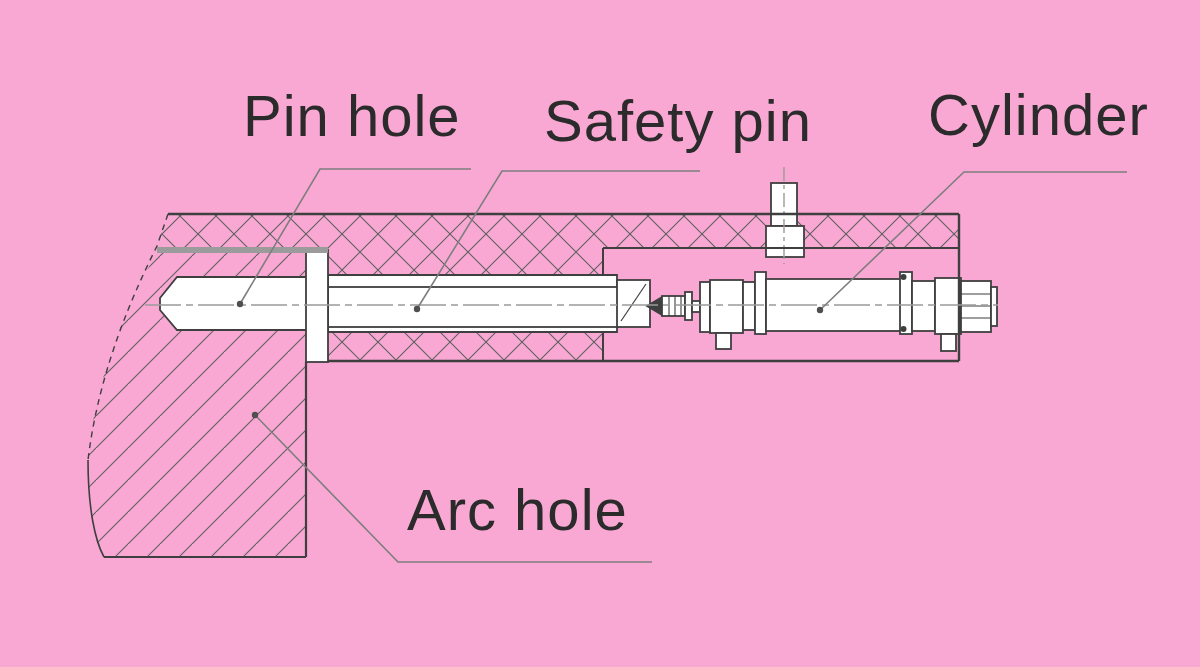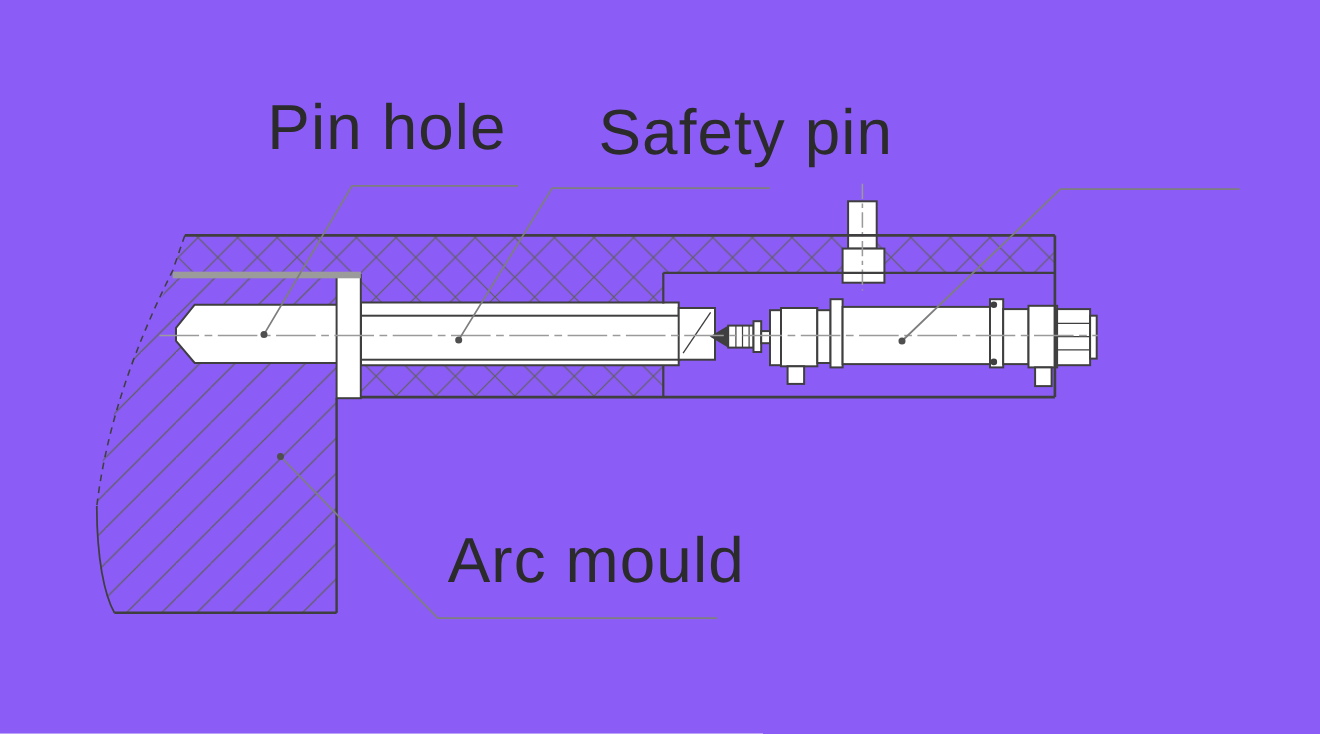--- a/index.html
+++ b/index.html
@@ -1,19 +1,19 @@
 <!DOCTYPE html>
 <html><head>
 <meta charset="utf-8">
 <style>
   html,body{margin:0;padding:0;background:#fff;}
   .stage{
     position:relative;
     width:1200px;height:667px;
-    background:#8b5cf6;
+    background:#f9a8d4;
     overflow:hidden;
     font-family:"Liberation Sans", sans-serif;
   }
   .stage svg{position:absolute;left:0;top:0;}
   .diagram-label{
     position:absolute;
     font-size:58px;
     line-height:1;
     letter-spacing:1px;
     color:#2b2b2b;
@@ -106,15 +106,16 @@
     <g fill="#4f4f4f" stroke="none">
       <circle cx="240" cy="304" r="3.2"></circle>
       <circle cx="417" cy="309" r="3.2"></circle>
       <circle cx="820" cy="310" r="3.2"></circle>
       <circle cx="255" cy="415" r="3.2"></circle>
     </g>
   </svg>
 
   <div class="diagram-label" style="left:243px;top:87px;">Pin hole</div>
   <div class="diagram-label" style="left:508px;top:92px;margin-left:36px;">Safety pin</div>
-  <div class="diagram-label" style="left:407px;top:481px;">Arc mould</div>
+  <div class="diagram-label" style="left:928px;top:86px;">Cylinder</div>
+  <div class="diagram-label" style="left:407px;top:481px;">Arc hole</div>
 
 </div>
 
 </body></html>

